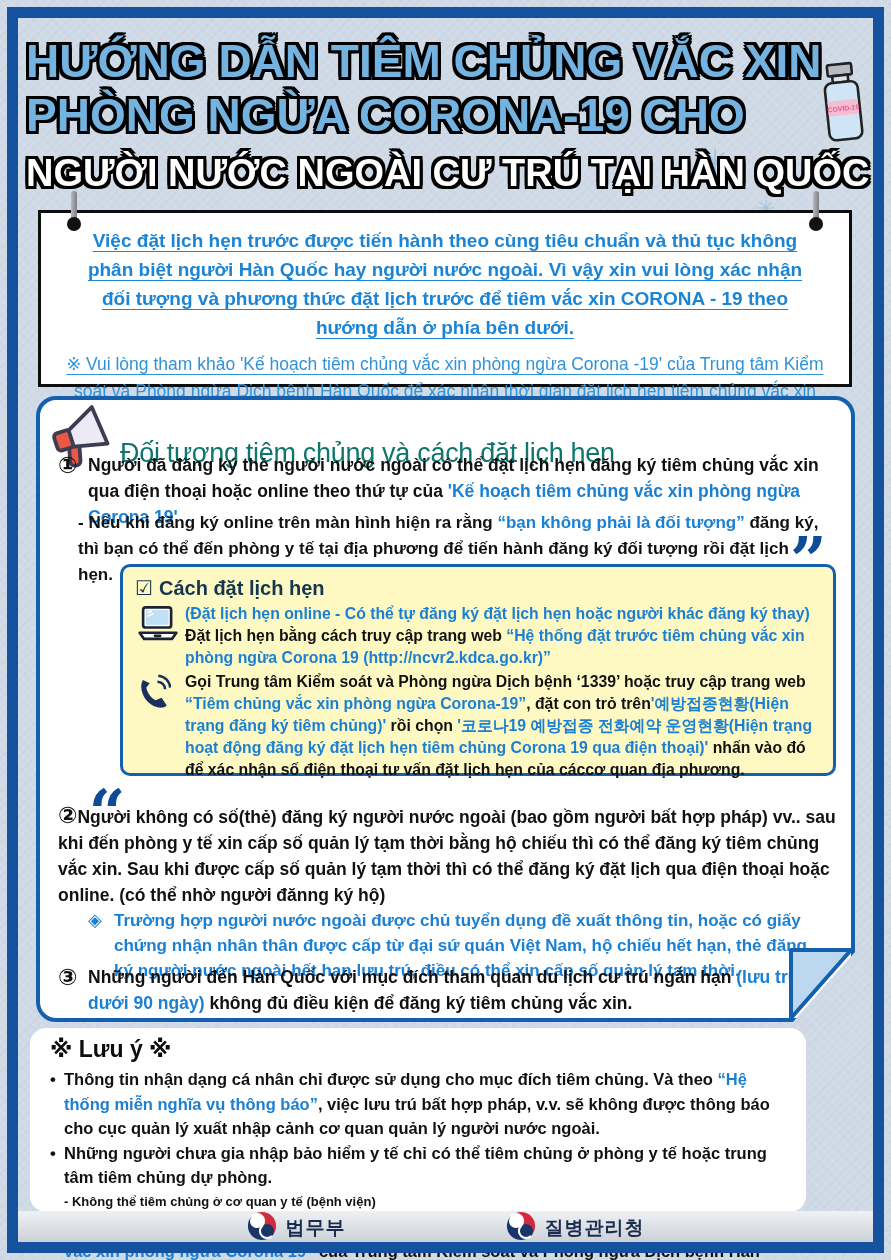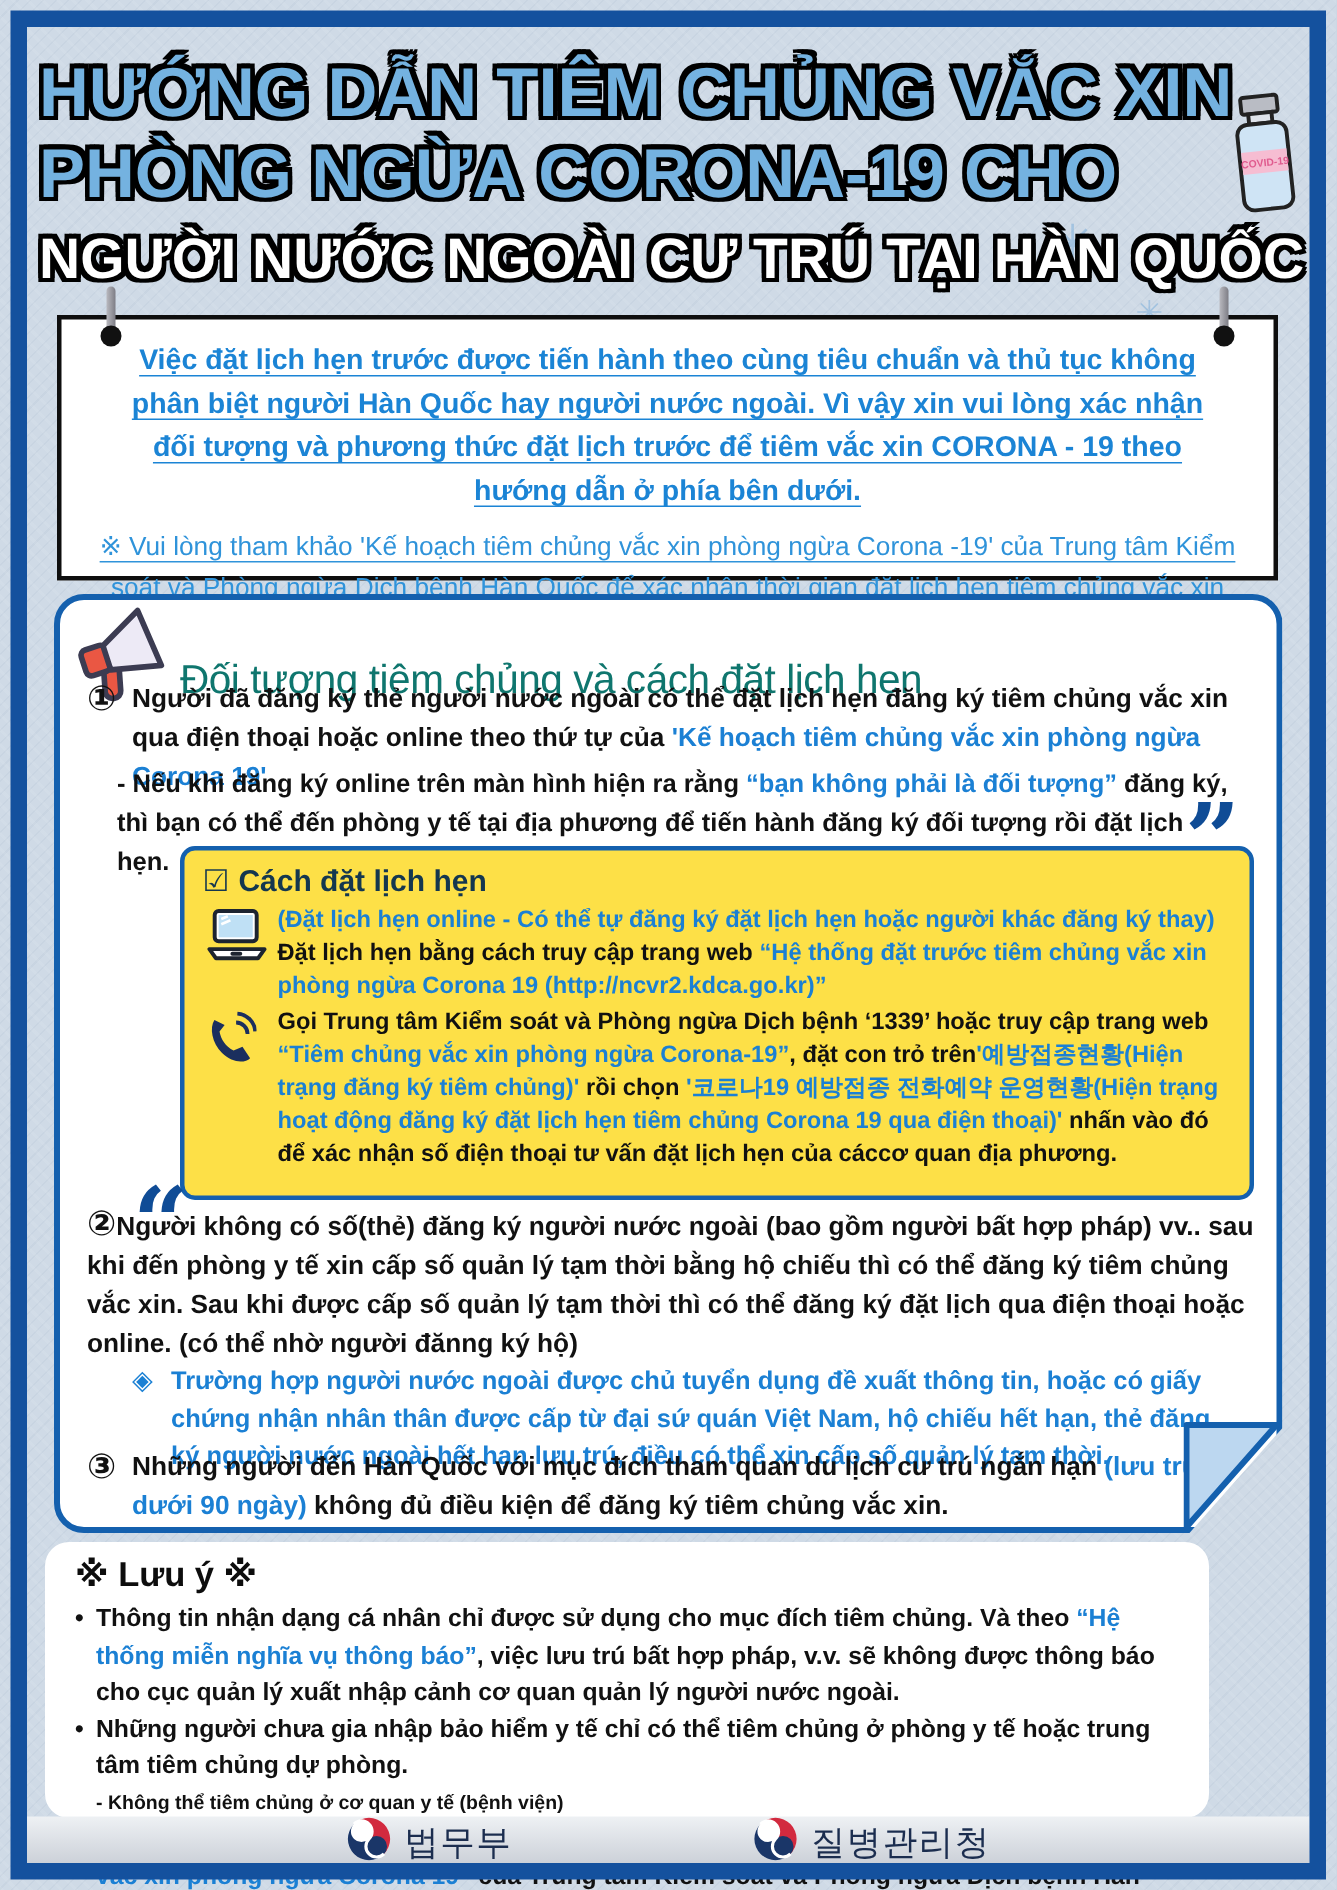--- a/index.html
+++ b/index.html
@@ -65,22 +65,22 @@
   .m-head{
     position:absolute;left:80px;top:16px;font-size:27px;font-weight:normal;color:#0f766e;letter-spacing:-0.3px;
   }
   .item{position:absolute;display:flex;font-size:17.5px;line-height:26px;font-weight:bold;color:#111;}
   .item .num{flex:0 0 30px;font-size:23px;line-height:26px;}
   .item1{left:18px;top:52px;width:778px;}
   .sub1{position:absolute;left:38px;top:110px;width:750px;font-size:17px;line-height:26px;font-weight:bold;color:#111;}
   .t-blue{color:#1b80d4;}
   
   .booking{
-    position:absolute;left:80px;top:164px;width:716px;height:236px;box-sizing:border-box;
-    background:#fde047;border:3px solid #1460ae;border-radius:10px;padding:8px 12px 6px 12px;
+    position:absolute;left:80px;top:164px;width:716px;height:212px;box-sizing:border-box;
+    background:#fef9c3;border:3px solid #1460ae;border-radius:10px;padding:8px 12px 6px 12px;
     font-size:15.8px;line-height:22px;font-weight:bold;color:#111;
   }
   .bk-head{font-size:20px;line-height:26px;color:#14374f;margin-bottom:2px;}
   .bk-head .chk{font-size:20px;margin-right:6px;color:#14374f;}
   .bk-row{position:relative;padding-left:50px;margin-top:2px;}
   .bk-icon{position:absolute;left:2px;top:2px;}
   .blue-label{color:#1b80d4;}
   .quote{
     position:absolute;z-index:8;color:#0f4c96;font-family:"DejaVu Serif","Liberation Serif",serif;
     font-size:64px;font-weight:bold;line-height:40px;height:40px;
@@ -104,21 +104,21 @@
   .bullet{position:relative;padding-left:14px;font-size:16.5px;line-height:24.5px;font-weight:bold;color:#111;}
   .bullet::before{content:"•";position:absolute;left:0;top:0;}
   .b-sub{padding-left:14px;font-size:13px;line-height:24.5px;font-weight:bold;color:#111;}
   
   .footer-band{
     position:absolute;left:18px;right:18px;top:1211px;height:34px;z-index:30;
     background:linear-gradient(#eef1f4,#c9ced6);
     display:flex;align-items:center;justify-content:center;gap:160px;
   }
   .logo{display:flex;align-items:center;gap:9px;}
-  .logo-label{font-size:23px;font-weight:normal;color:#1b2d4f;letter-spacing:1px;text-align:right;}
+  .logo-label{font-size:19px;font-weight:bold;color:#1b2d4f;letter-spacing:1px;text-align:right;}
 </style>
 </head>
 <body>
 
 <div class="page">
   <div class="frame"></div>
 
   <span class="flake flake1">✳</span>
   <span class="flake flake2">✳</span>
 

